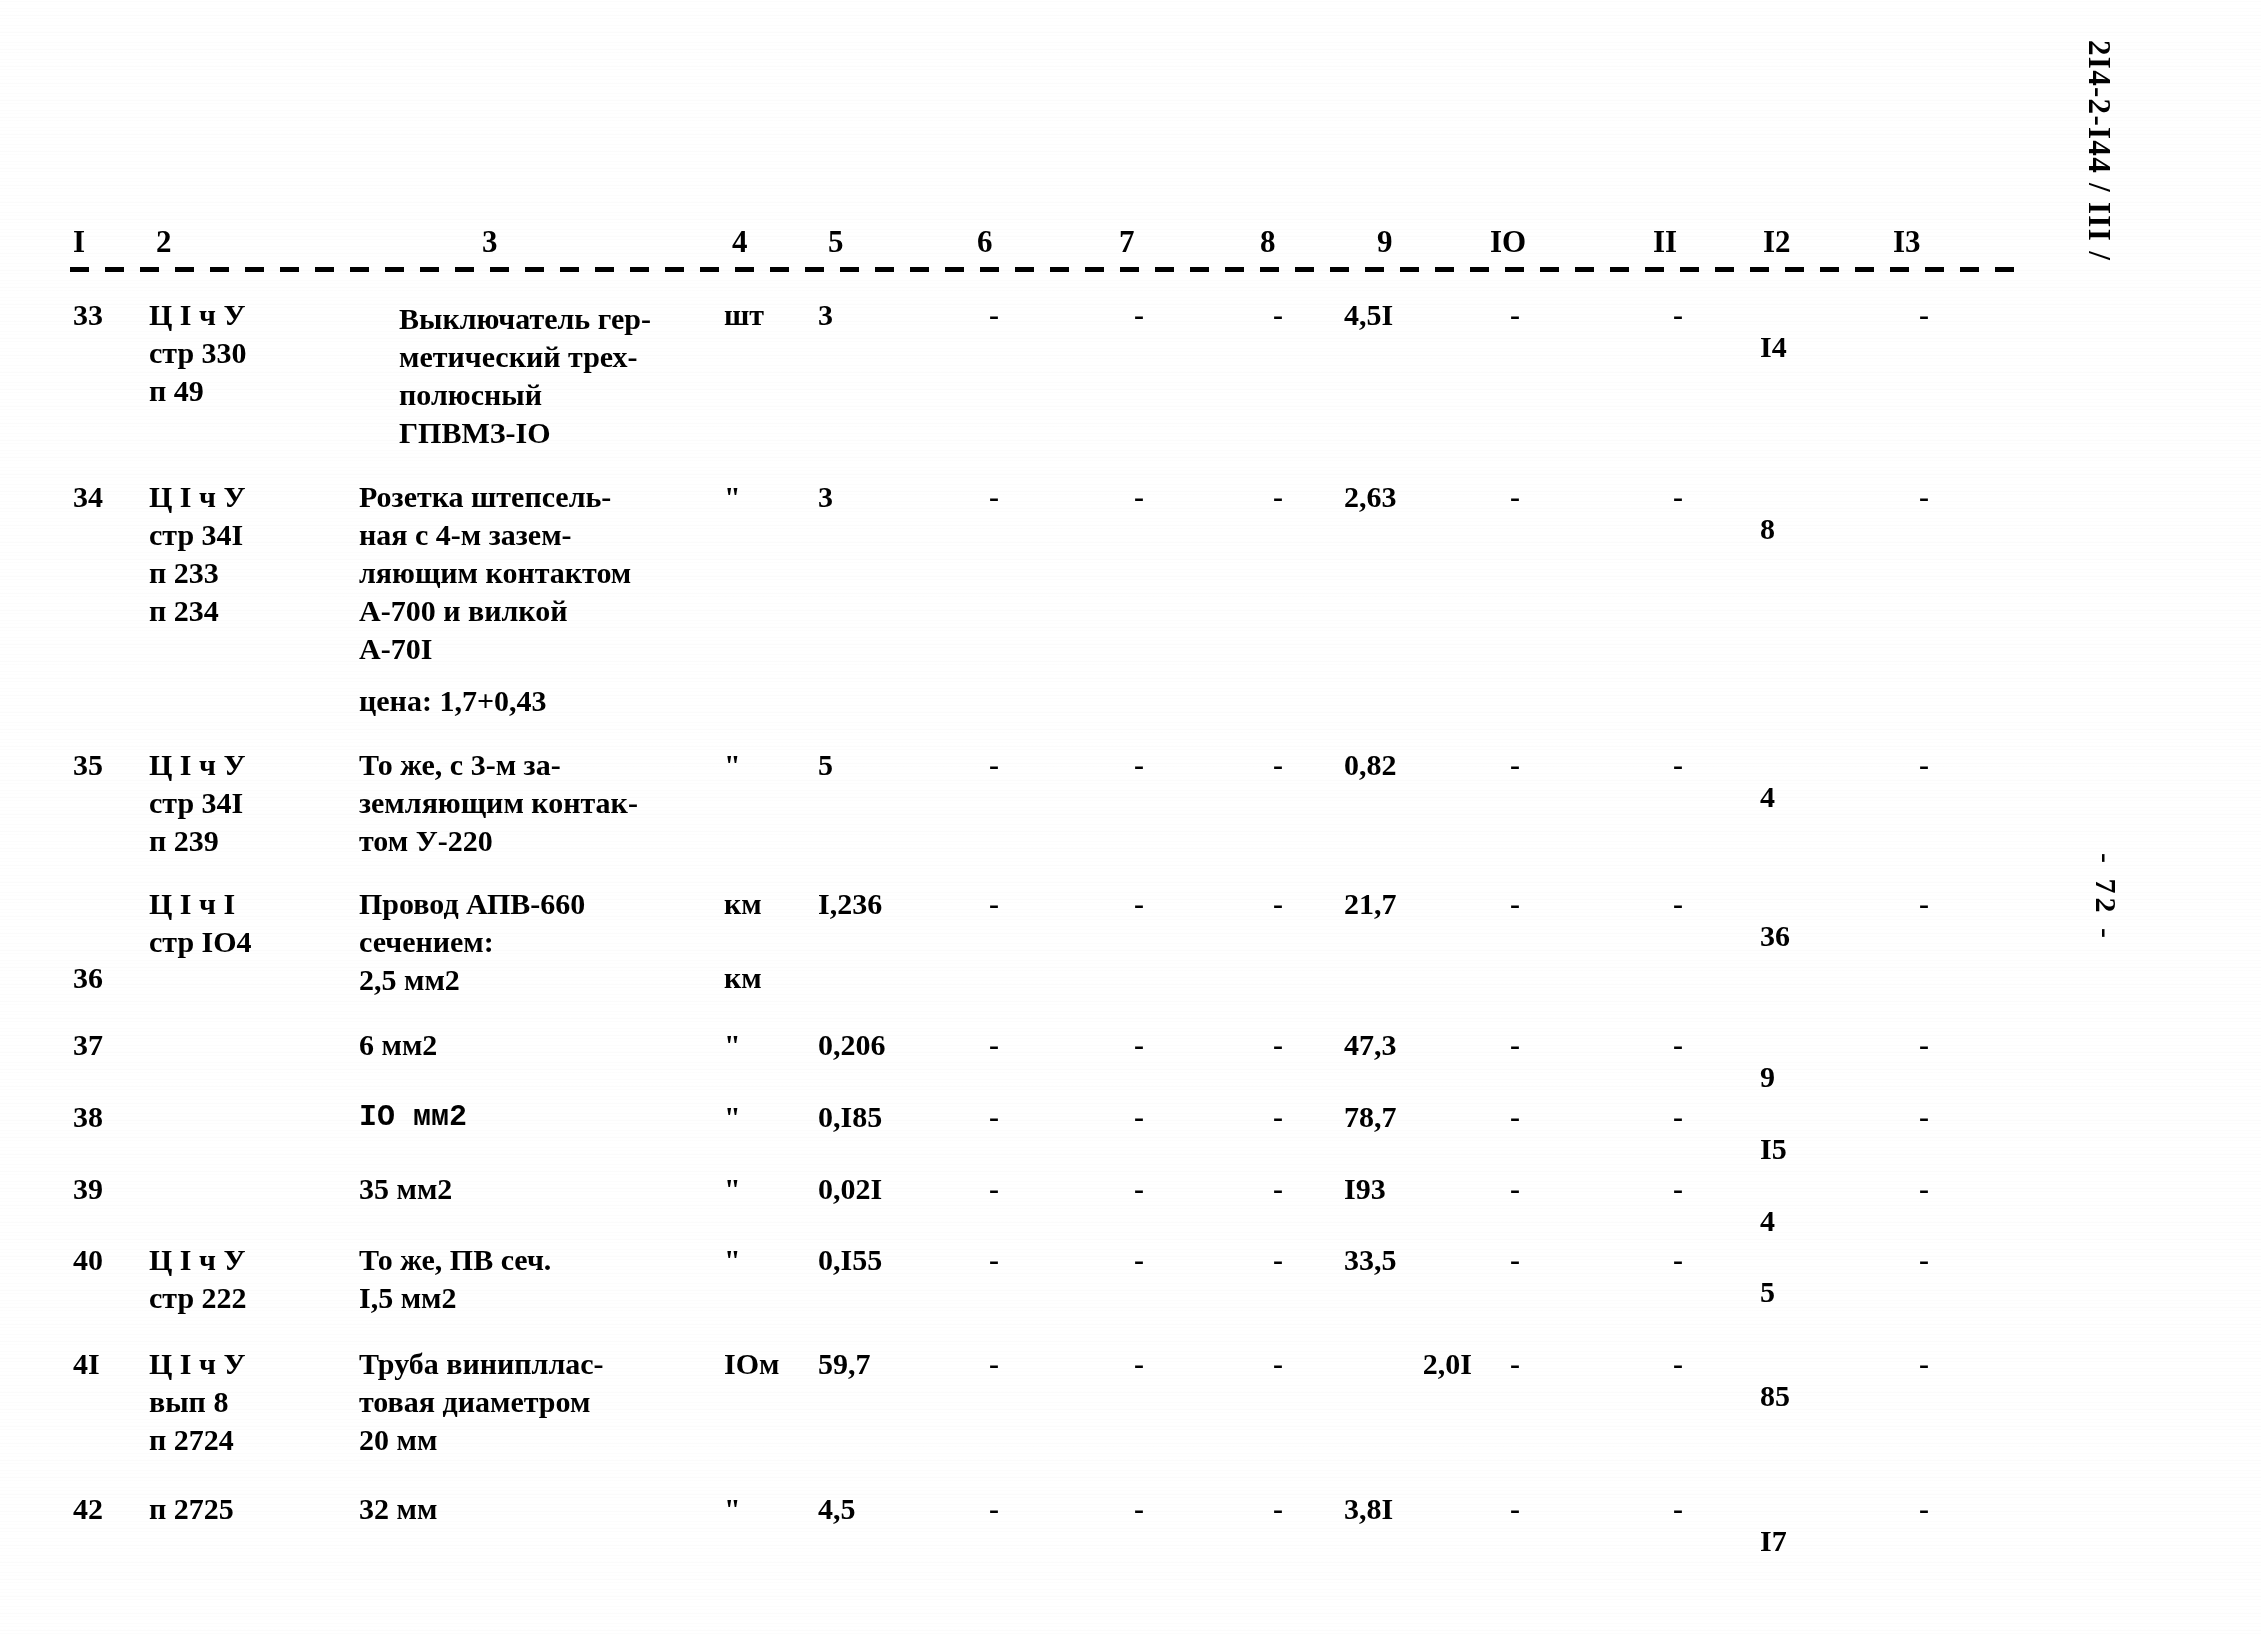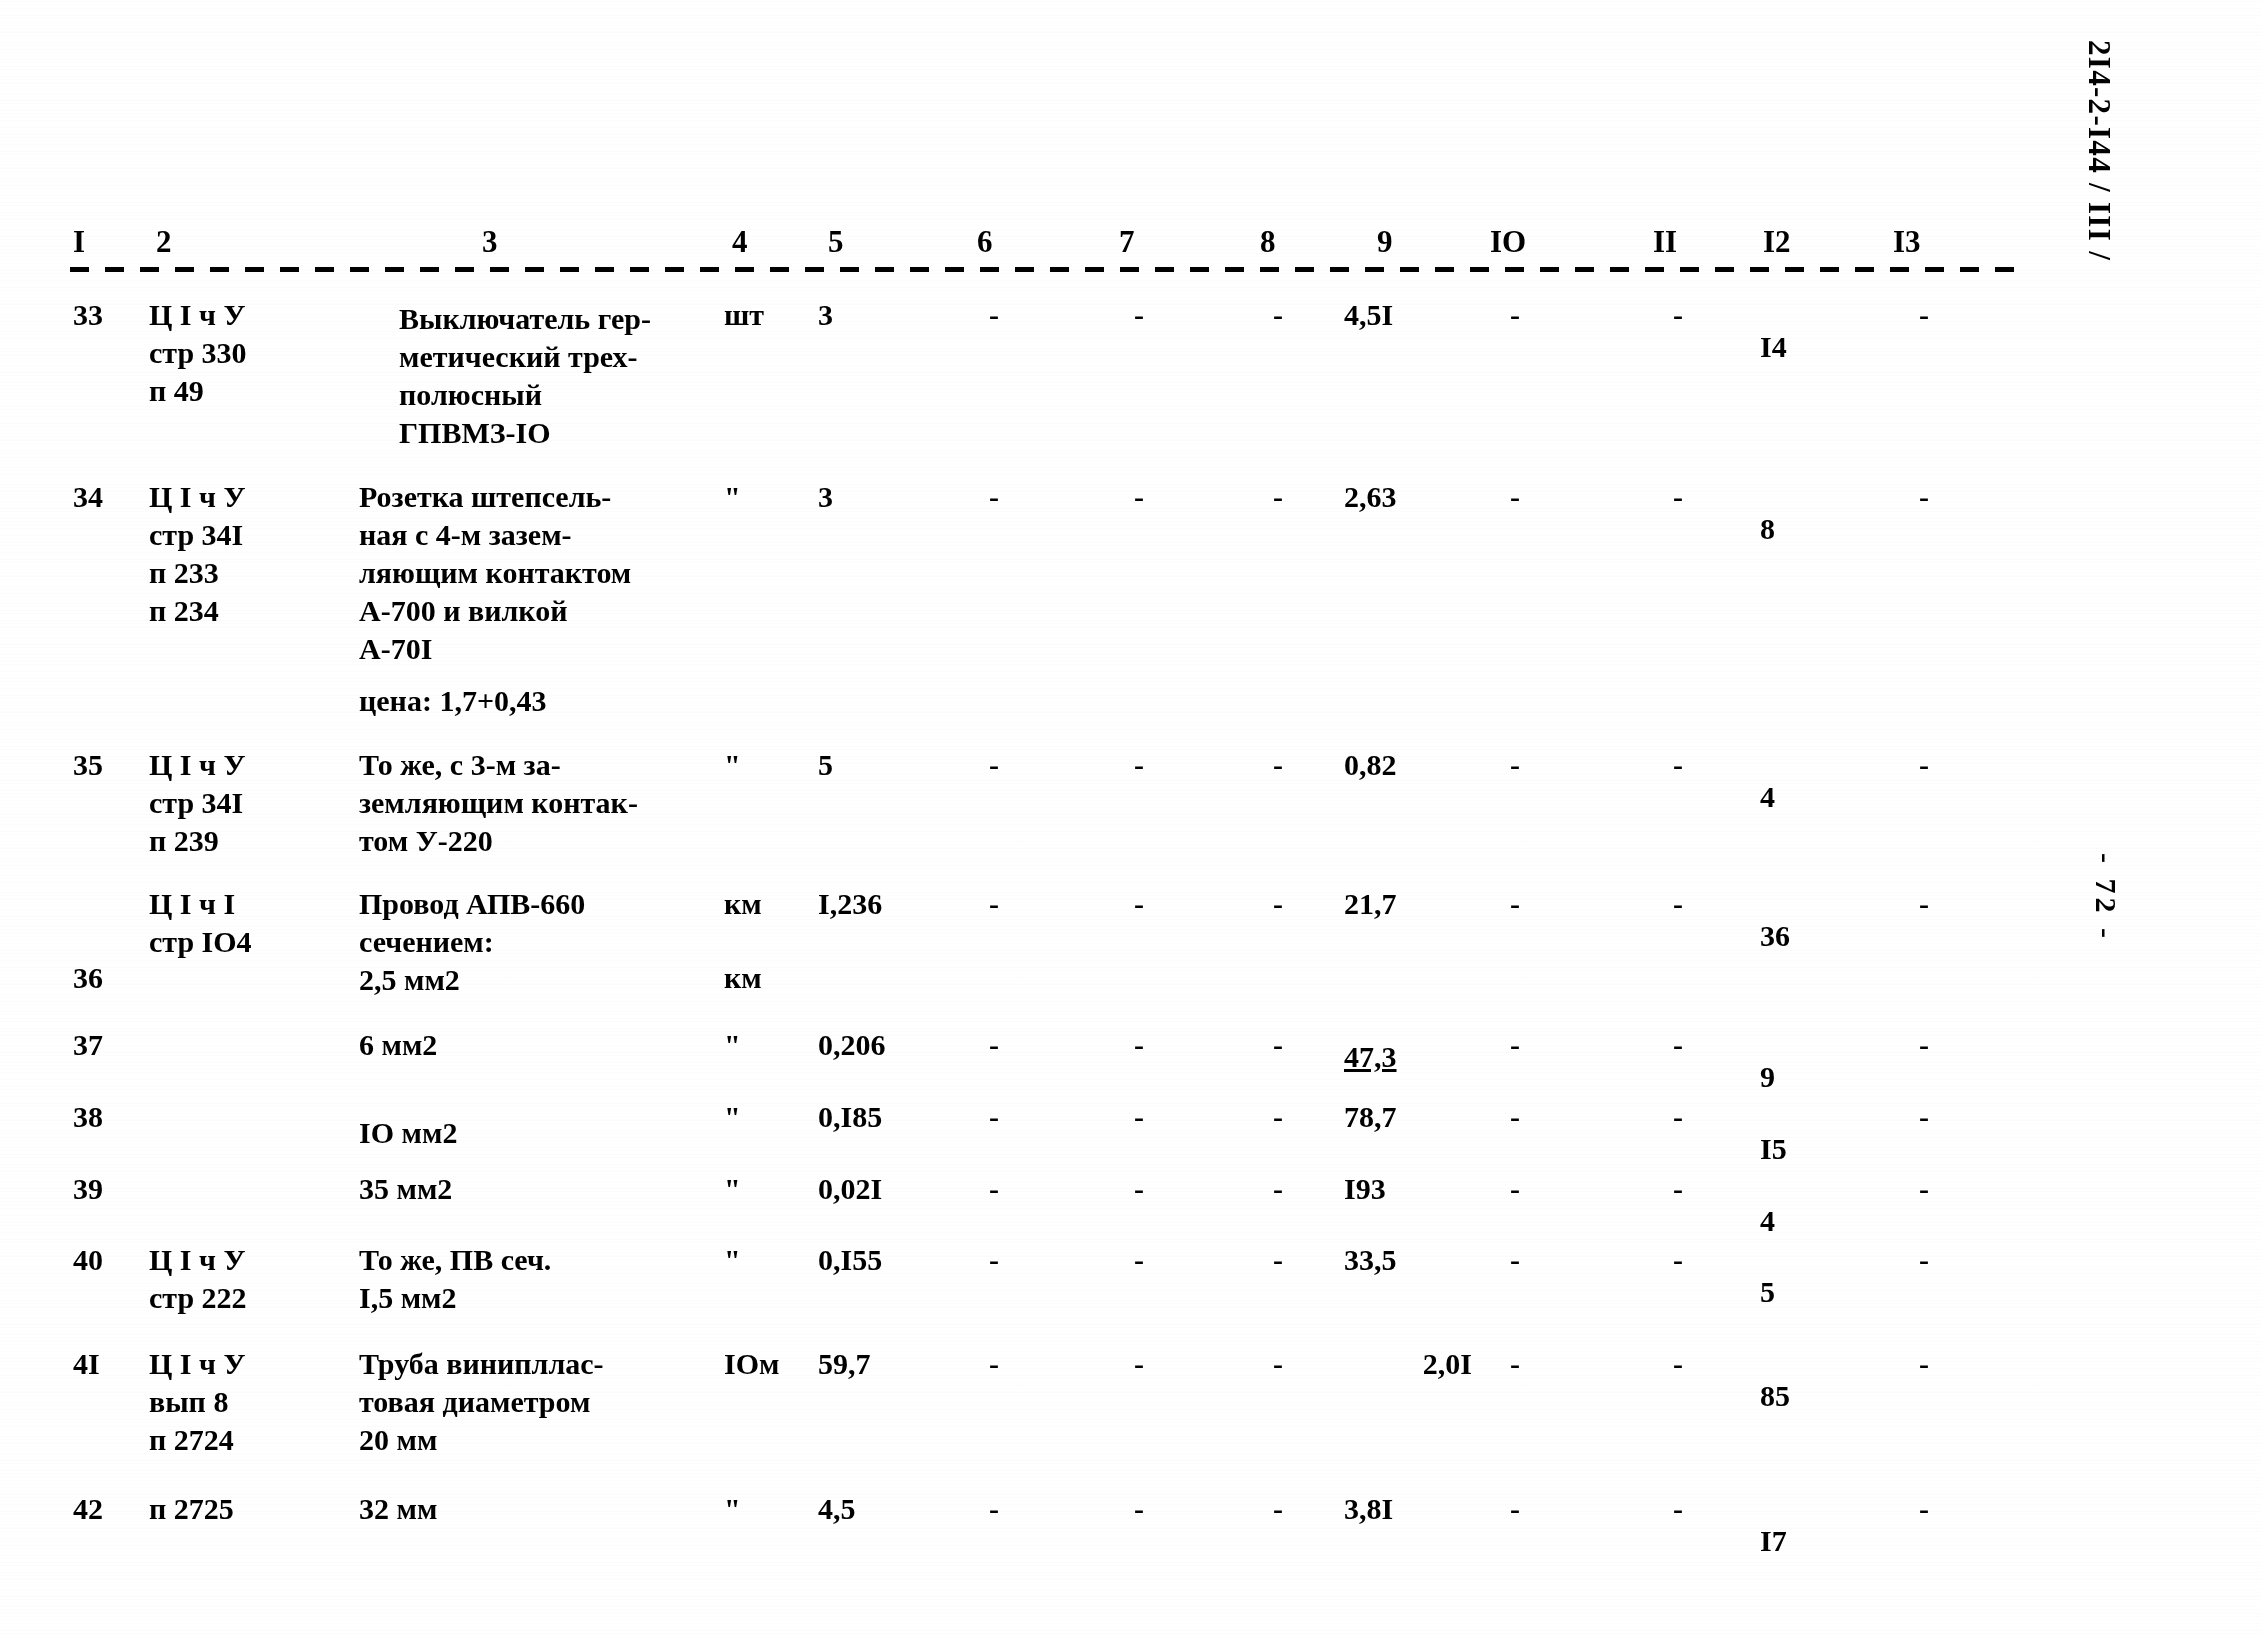--- a/index.html
+++ b/index.html
@@ -249,30 +249,30 @@
     </div>
 
     <div class="row" style="top:1026px;">
       <span class="cell c1" style="top:0;">37</span>
       <span class="stack c3" style="top:0;">6 мм2</span>
       <span class="cell c4" style="top:0;">"</span>
       <span class="cell c5" style="top:0;">0,206</span>
       <span class="cell c6" style="top:0;">-</span>
       <span class="cell c7" style="top:0;">-</span>
       <span class="cell c8" style="top:0;">-</span>
-      <span class="cell c9" style="top:12px;text-decoration:underline;">47,3</span>
+      <span class="cell c9" style="top:0;">47,3</span>
       <span class="cell c10" style="top:0;">-</span>
       <span class="cell c11" style="top:0;">-</span>
       <span class="cell c12" style="top:0;">9</span>
       <span class="cell c13" style="top:0;">-</span>
     </div>
 
     <div class="row" style="top:1098px;">
       <span class="cell c1" style="top:0;">38</span>
-      <span class="stack c3" style="top:16px;">IO мм2</span>
+      <span class="stack c3" style="top:0;font-family:Liberation Mono, monospace;">IO мм2</span>
       <span class="cell c4" style="top:0;">"</span>
       <span class="cell c5" style="top:0;">0,I85</span>
       <span class="cell c6" style="top:0;">-</span>
       <span class="cell c7" style="top:0;">-</span>
       <span class="cell c8" style="top:0;">-</span>
       <span class="cell c9" style="top:0;">78,7</span>
       <span class="cell c10" style="top:0;">-</span>
       <span class="cell c11" style="top:0;">-</span>
       <span class="cell c12" style="top:0;">I5</span>
       <span class="cell c13" style="top:0;">-</span>

